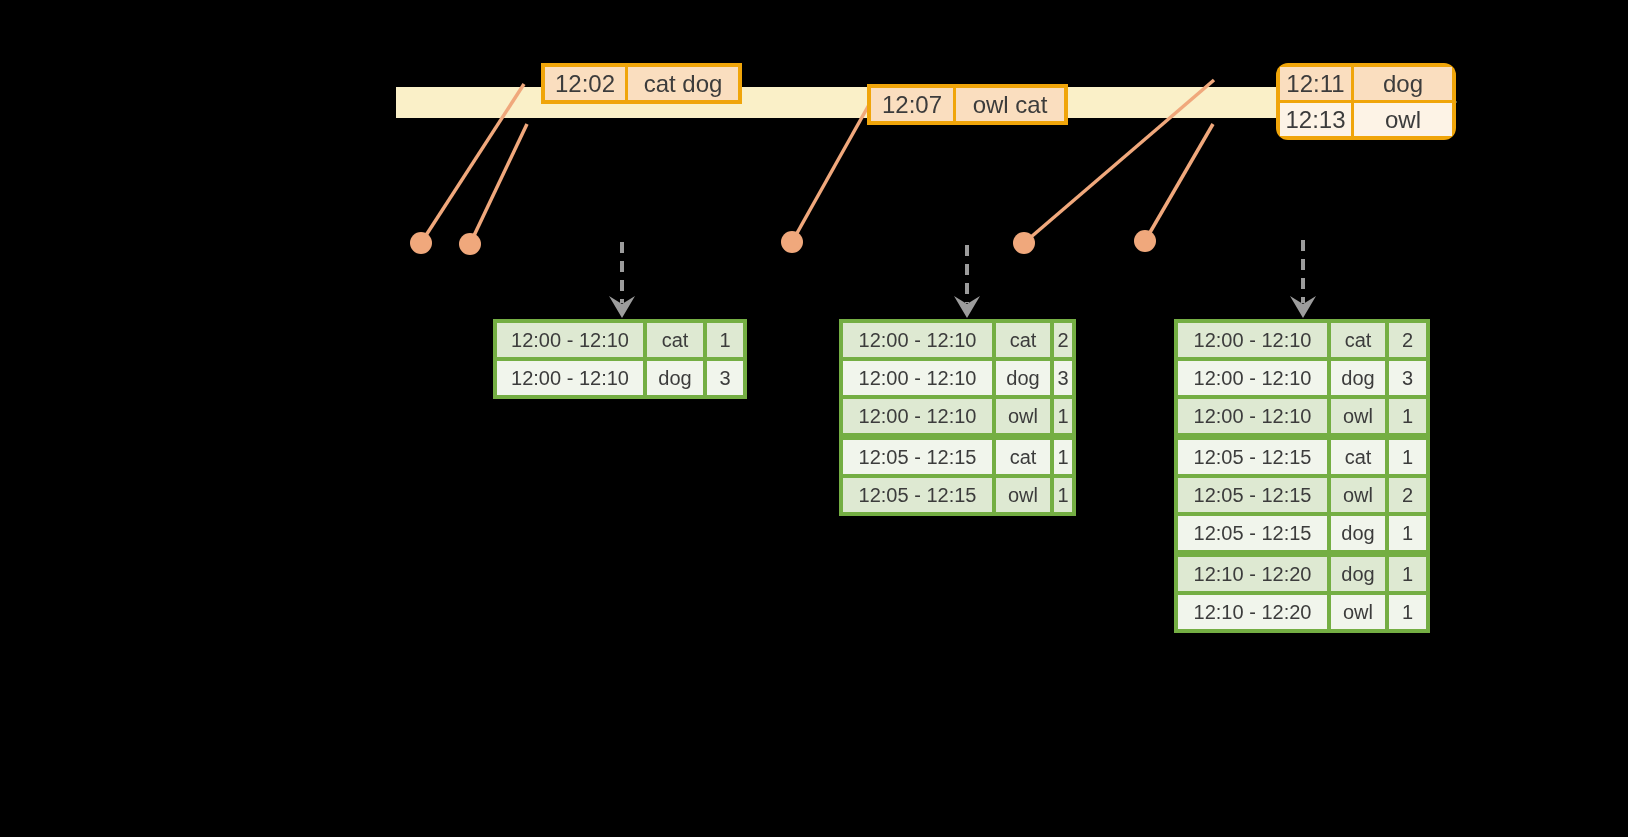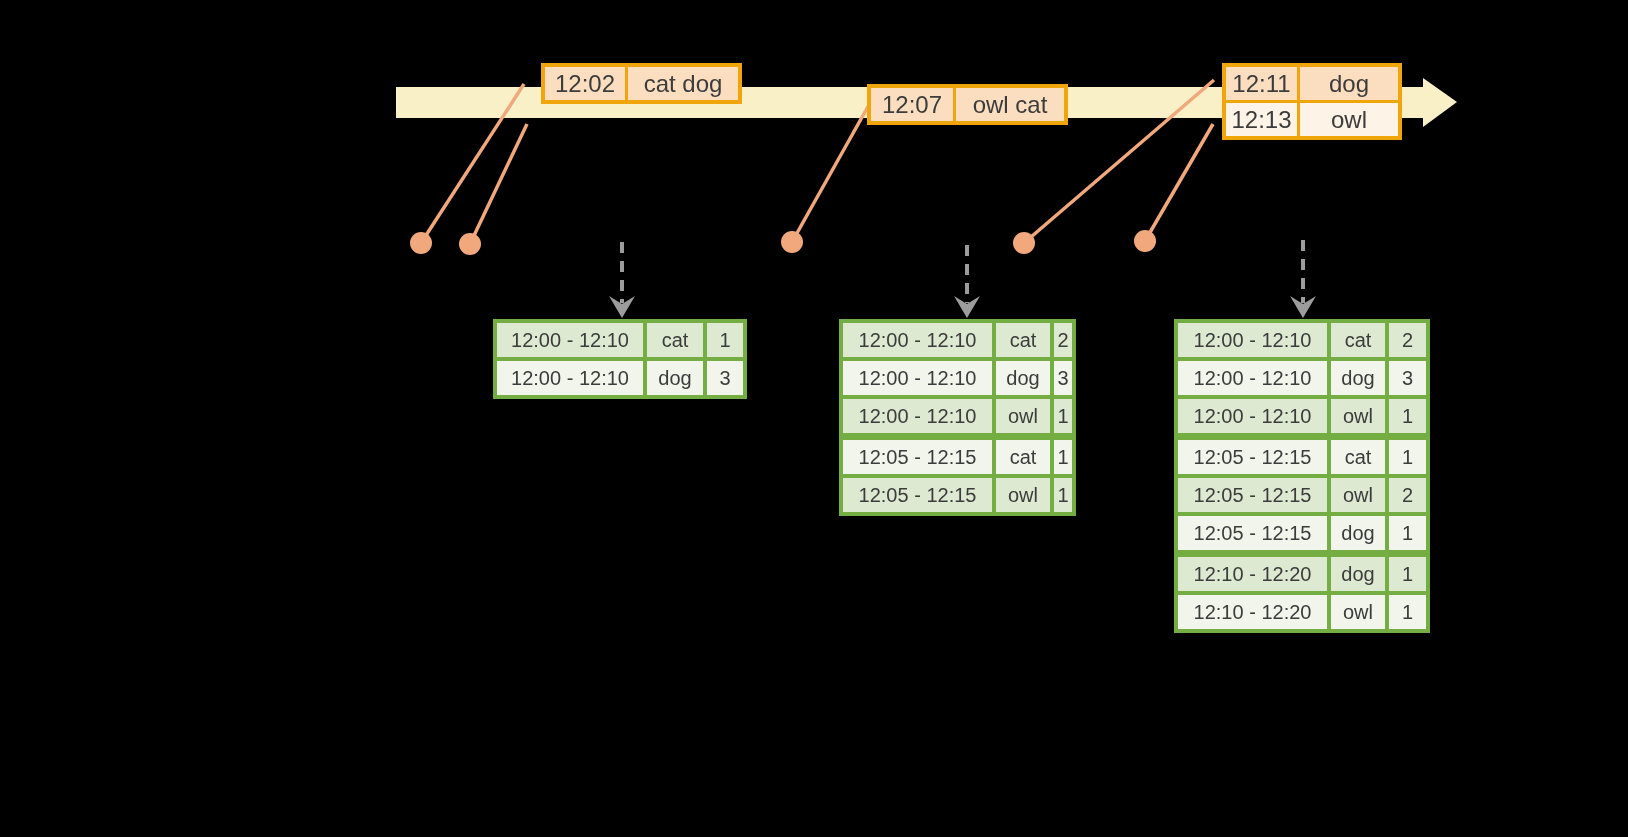--- a/index.html
+++ b/index.html
@@ -15,21 +15,21 @@
   .cell{display:flex;align-items:center;justify-content:center;height:var(--rh);
         line-height:1;white-space:nowrap;overflow:hidden;}
   .c1{width:var(--c1);} .c2{width:var(--c2);} .c3{width:var(--c3);}
 
   
   .otable{background:#F0A50A;--gap:3px;--rh:33px;font-size:24px;}
   .otable .dark  .cell{background:#FADEBF;}
   .otable .light .cell{background:#FDF3E6;}
   #ot0{left:541px;top:63px;--c1:80px;--c2:110px;}
   #ot1{left:867px;top:84px;--c1:82px;--c2:108px;}
-  #ot2{left:1222px;top:63px;--c1:71px;--c2:98px;}
+  #ot2{left:1276px;top:63px;border-radius:12px;--c1:71px;--c2:98px;}
 
   
   .gtable{background:#74AE43;--gap:4px;--rh:34px;font-size:20px;}
   .gtable .dark  .cell{background:#DEE9D2;}
   .gtable .light .cell{background:#F1F5EC;}
   #gt0{left:493px;top:319px;--c1:146px;--c2:56px;--c3:36px;}
   #gt1{left:839px;top:319px;--c1:149px;--c2:54px;--c3:18px;}
   #gt2{left:1174px;top:319px;--c1:149px;--c2:54px;--c3:37px;}
 </style>
 </head>

